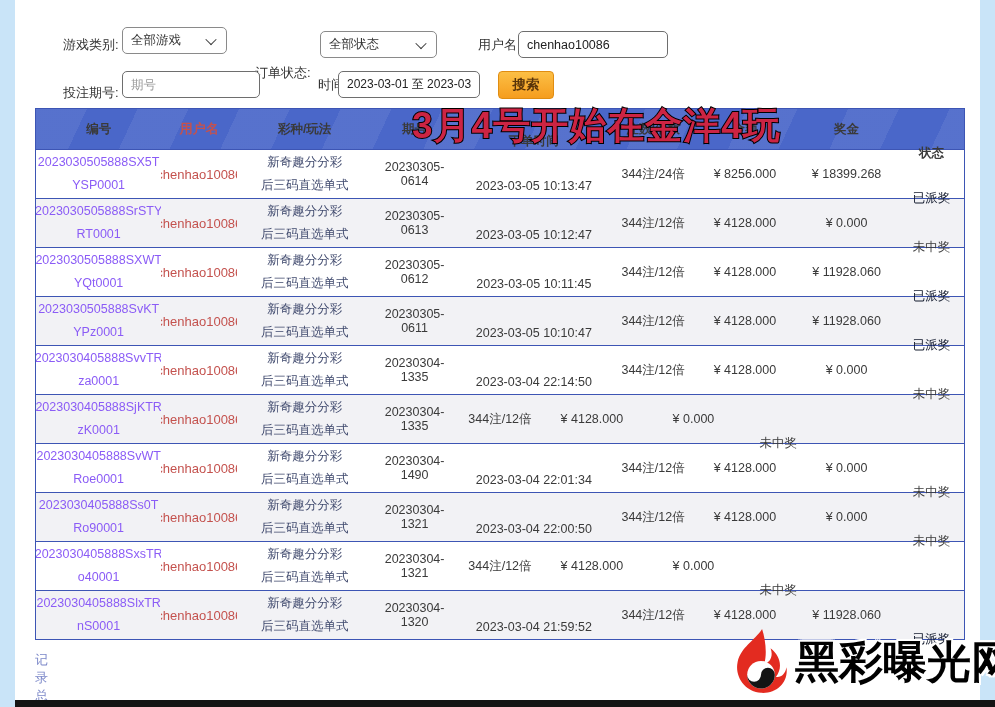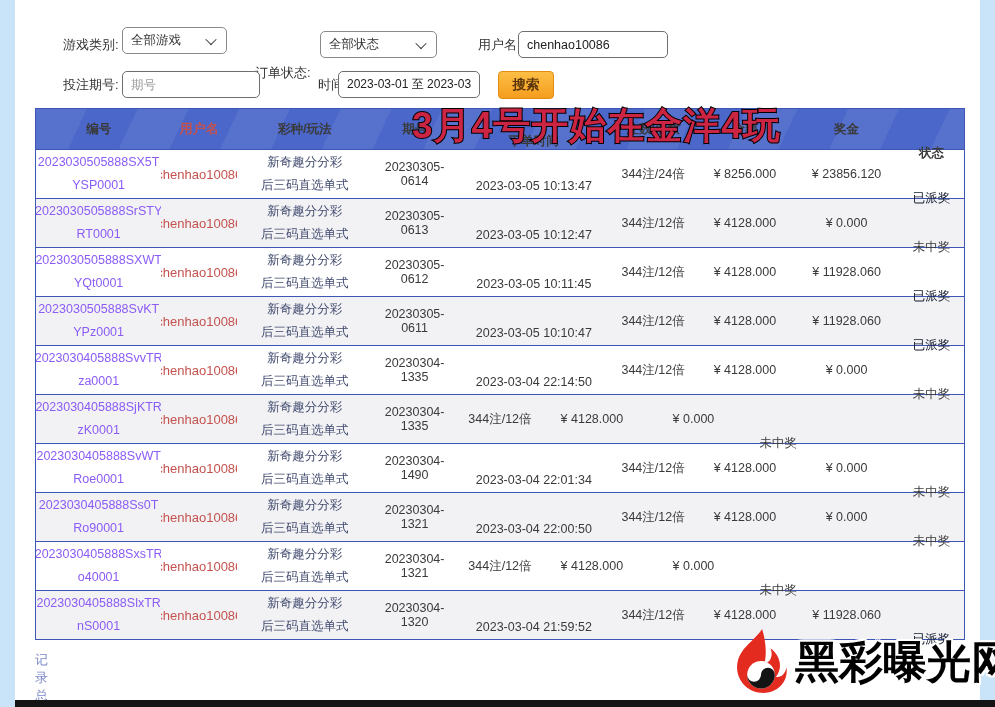--- a/index.html
+++ b/index.html
@@ -18,21 +18,21 @@
   .finput::placeholder { color:#9a9a9a; }
   .center-text { text-align:center; }
   .search-btn { position:absolute; left:483px; top:71px; width:56px; height:28px; border:1px solid #e08d12;
                 border-radius:4px; background:linear-gradient(#fcbf45,#f59d1e); color:#58330a; font-size:13.5px;
                 font-weight:bold; cursor:pointer; font-family:"Liberation Sans",sans-serif; }
 
   
   .table-wrap { position:absolute; left:20px; top:108px; width:930px; border:1.5px solid #3d55b4; background:#fff; }
   .thead { display:flex; height:40px; color:#fff; font-size:13px; font-weight:bold;
            background:repeating-linear-gradient(115deg, rgba(255,255,255,0.07) 0 46px, rgba(255,255,255,0) 46px 92px), #4a67c9;
-           align-items:center;justify-content:center; }
+           align-items:center; }
   .trow { display:flex; height:49px; border-top:1.5px solid #3d55b4; background:#fff; align-items:center; }
   .trow.alt { background:#f2f2f5; }
   .td, .th { display:flex; flex-direction:column; justify-content:center; align-items:center; text-align:center;
              height:100%; font-size:12.5px; color:#3a3a3a; overflow:hidden; }
   .c-id      { width:13.5%; }
   .c-user    { width:8.2%;  }
   .c-lottery { width:14.5%; }
   .c-period  { width:9.2%;  }
   .c-time    { width:16.5%;margin-top:24px; }
   .c-bets    { width:9.2%;  }
@@ -78,21 +78,21 @@
       <span class="chev"></span>
     </div>
     <span class="flabel" style="left:240px; top:31px;margin-top:28px;">订单状态:</span>
     <div class="fselect" style="left:305px; top:31px; width:117px;">
       <span>全部状态</span>
       <span class="chev"></span>
     </div>
     <span class="flabel" style="left:463px; top:31px;">用户名:</span>
     <input class="finput" style="left: 503px; top: 31px; width: 150px;" value="chenhao10086">
 
-    <span class="flabel" style="left:48px; top:71px;">投注期号:</span>
+    <span class="flabel" style="left:48px; top:79px;">投注期号:</span>
     <input class="finput" style="left: 107px; top: 71px; width: 138px;" placeholder="期号">
     <span class="flabel" style="left:303px; top:71px;">时间:</span>
     <input class="finput center-text" style="left: 323px; top: 71px; width: 142px; font-size: 12px;" value="2023-03-01 至 2023-03-06">
     <button class="search-btn">搜索</button>
 
     <div class="table-wrap">
       <div class="thead">
         <div class="th c-id">编号</div>
         <div class="th c-user">用户名</div>
         <div class="th c-lottery">彩种/玩法</div>
@@ -110,21 +110,21 @@
             </div>
     <div class="td c-user">chenhao10086</div>
     <div class="td c-lottery">
       <div>新奇趣分分彩</div>
       <div>后三码直选单式</div>
     </div>
     <div class="td c-period">20230305-0614</div>
     <div class="td c-time">2023-03-05 10:13:47</div>
     <div class="td c-bets">344注/24倍</div>
     <div class="td c-amount">¥ 8256.000</div>
-    <div class="td c-prize">¥ 23856.120</div>
+    <div class="td c-prize">¥ 18399.268</div>
     <div class="td c-status paid">已派奖</div>
   </div>
           <div class="trow alt">
     <div class="td c-id">
               <span class="idtext">2023030505888SrSTYRT0001</span>
             </div>
     <div class="td c-user">chenhao10086</div>
     <div class="td c-lottery">
       <div>新奇趣分分彩</div>
       <div>后三码直选单式</div>

